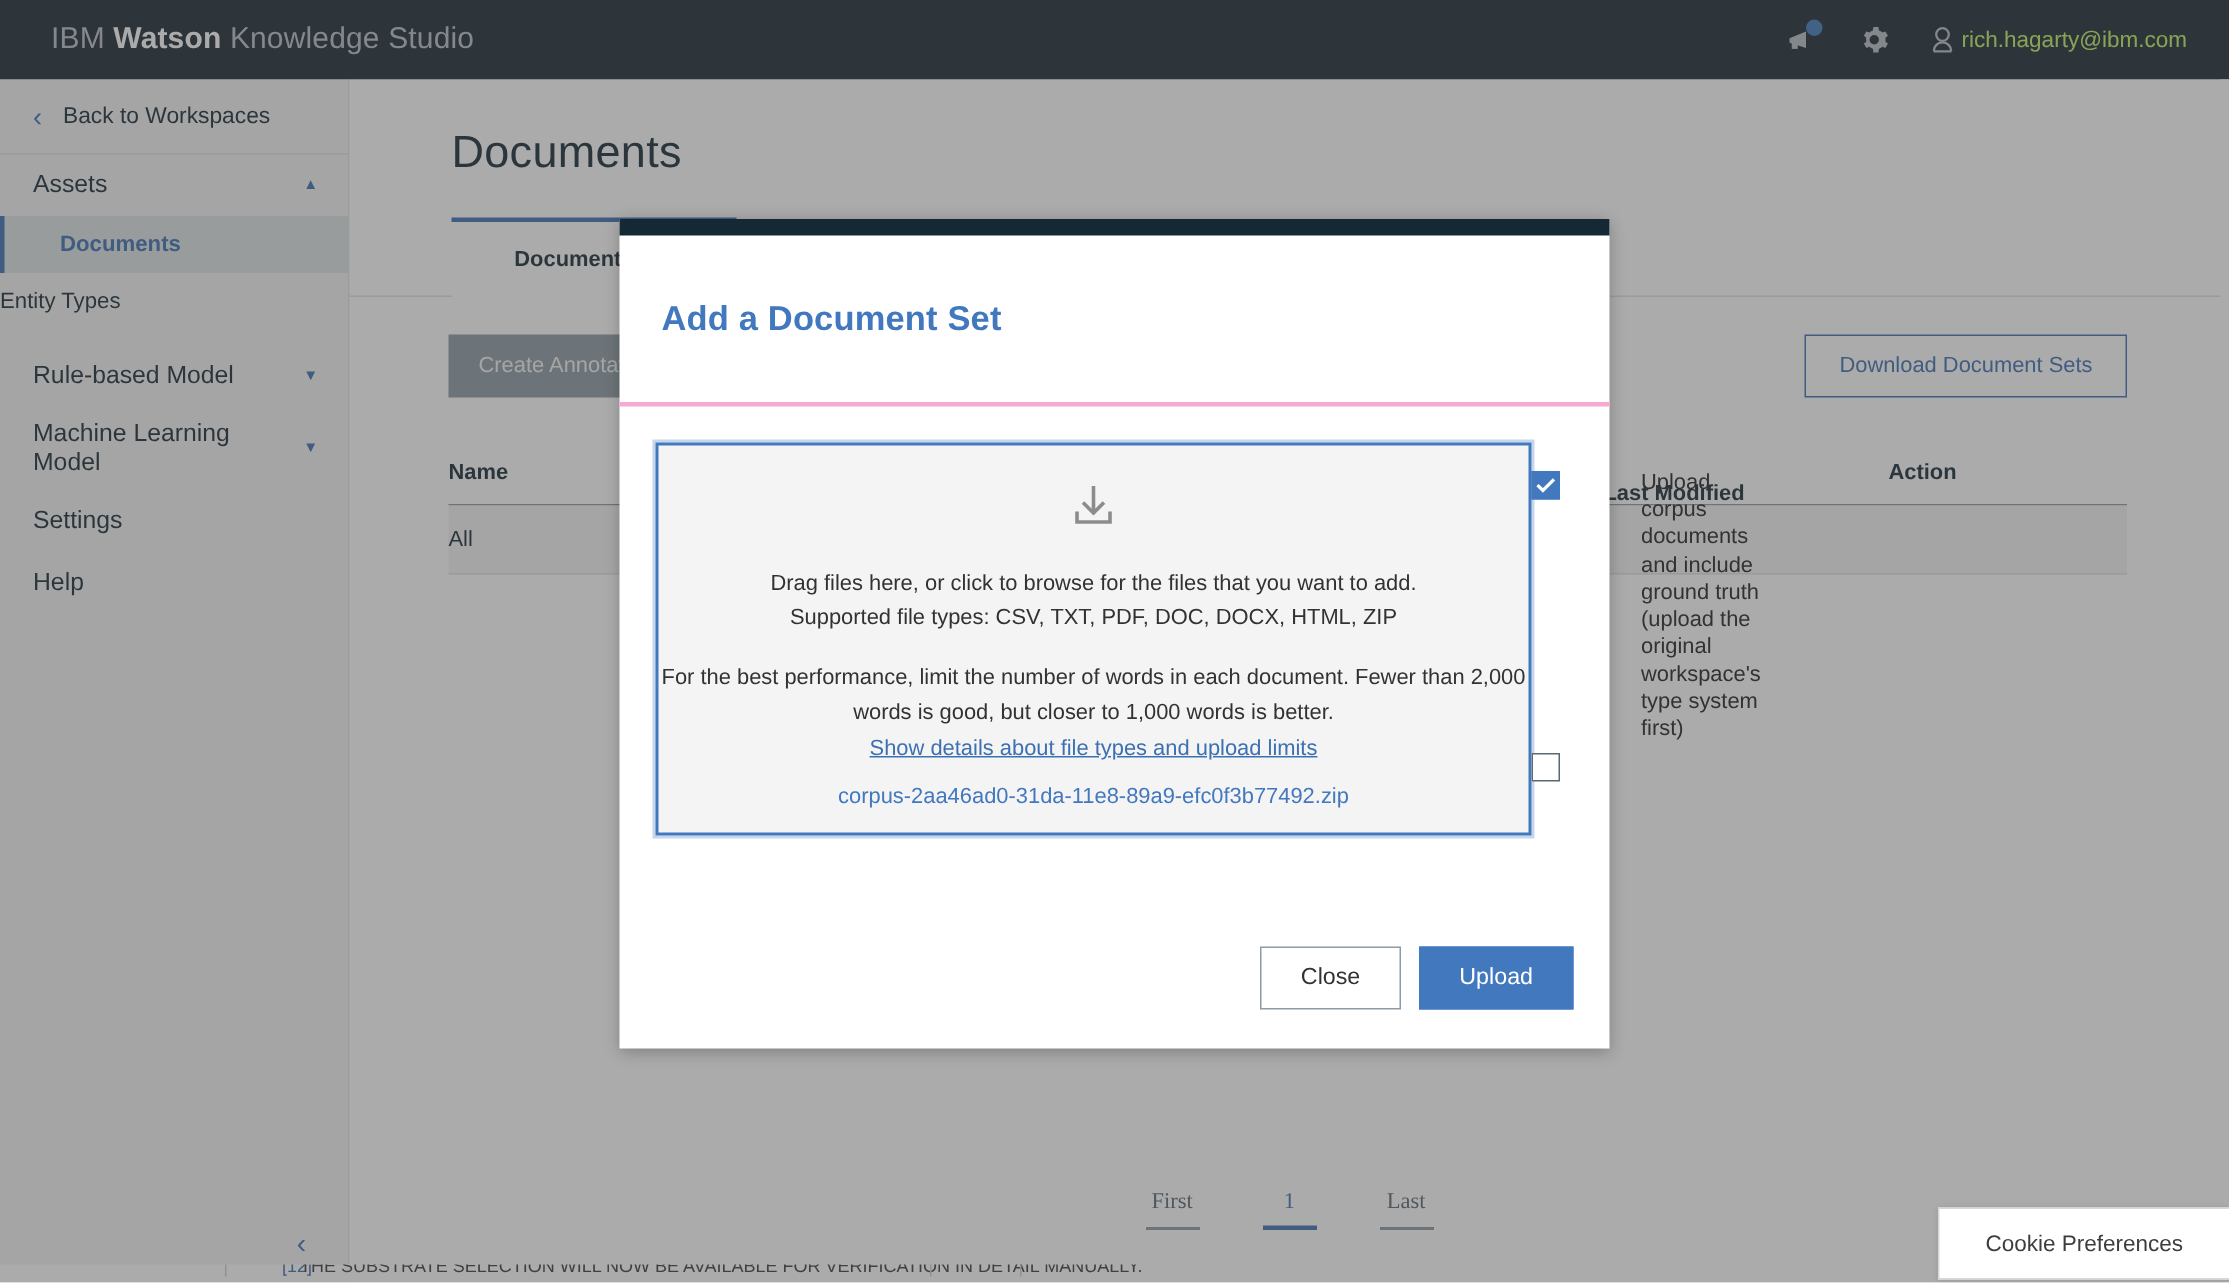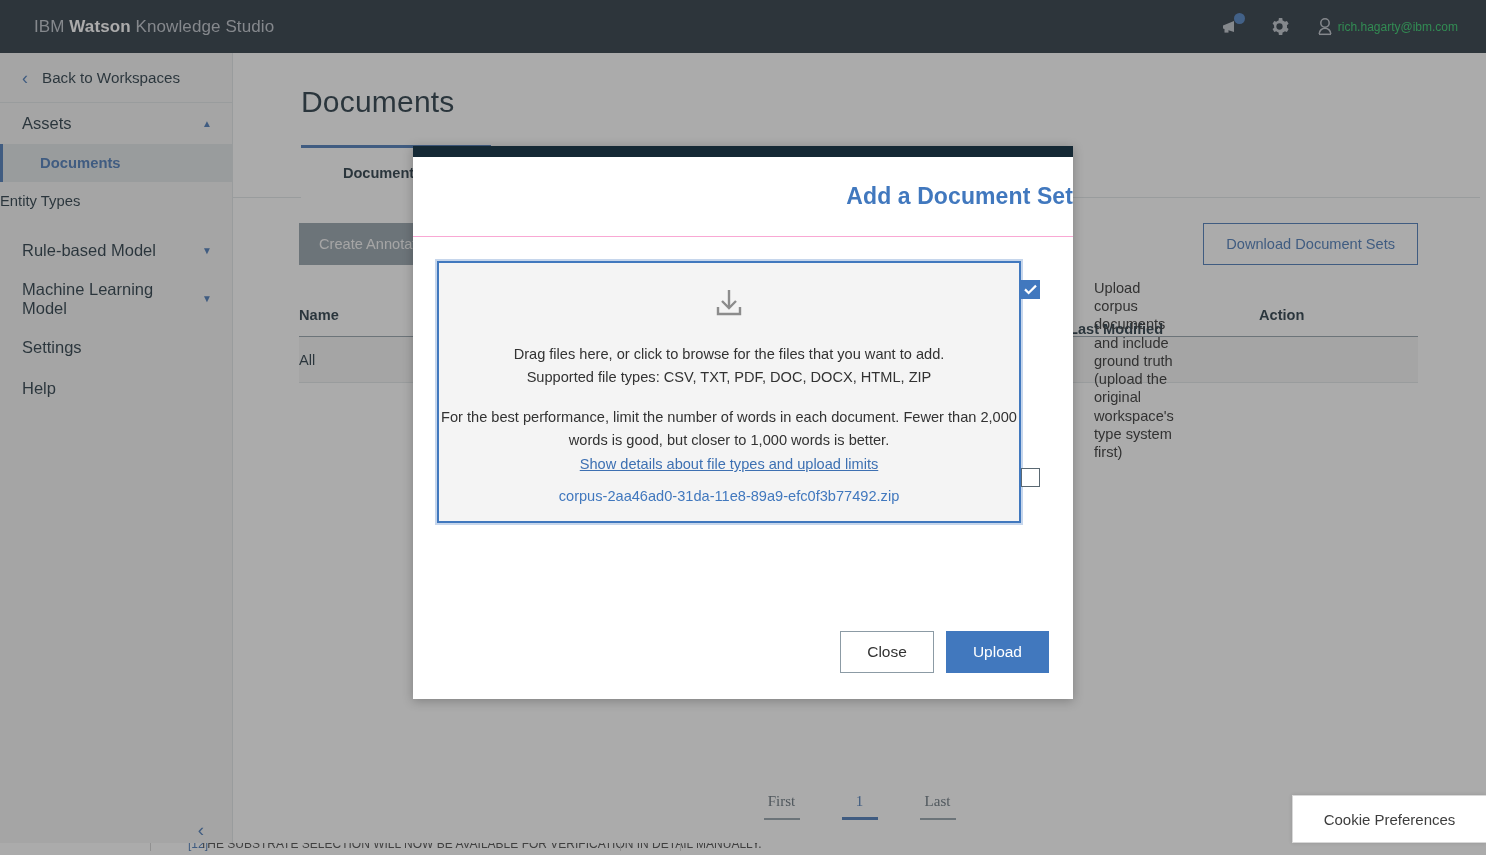--- a/index.html
+++ b/index.html
@@ -14,34 +14,34 @@
   
   .app { position: absolute; inset: 0; background: #f4f4f4; }
 
   
   .topbar {
     position: absolute; left: 0; top: 0; width: 1486px; height: 53px;
     background: #1b2834;
     display: flex; align-items: center;
   }
   .brand {
-    margin-left: 34px; font-size: 17px; color: #b9bfc7; letter-spacing: .1px;
+    margin-left: 34px; font-size: 20px; color: #b9bfc7; letter-spacing: .1px;
     white-space: nowrap;
   }
   .brand b { color: #ffffff; font-weight: 700; }
   .topbar-right {
     margin-left: auto; display: flex; align-items: center; gap: 26px; margin-right: 28px;
   }
   .ic { position: relative; display: inline-flex; align-items: center; justify-content: center; }
   .ic svg { display: block; }
   .dot {
     position: absolute; width: 11px; height: 11px; border-radius: 50%;
     background: #4178be; right: -2px; top: -5px;
   }
-  .useremail { color: #22c55e; font-size: 12px; margin-left: 4px; white-space: nowrap; }
+  .useremail { color: #bef264; font-size: 15px; margin-left: 4px; white-space: nowrap; }
   .userwrap { display: flex; align-items: center; }
 
   
   .sidebar {
     position: absolute; left: 0; top: 53px; width: 233px; height: 802px;
     background: #f4f4f4; border-right: 1px solid #dfe3e6;
   }
   .back-row {
     height: 50px; display: flex; align-items: center; gap: 14px;
     padding-left: 22px; border-bottom: 1px solid #dfe3e6;
@@ -106,21 +106,21 @@
   .td.c3 { width: 190px; }
   .td.c4 { flex: 1; }
 
   .pager { position: absolute; left: 0; right: 0; top: 740px; display: flex; justify-content: center; gap: 26px; }
   .pg { width: 52px; text-align: center; font-size: 15px; color: #5a6872; padding-bottom: 20px; position: relative; font-family: Liberation Serif, serif; }
   .pg::after { content: ""; position: absolute; left: 8px; right: 8px; bottom: 10px; height: 2px; background: #8c9ba5; }
   .pg.active { color: #3d70b2; }
   .pg.active::after { background: #3d70b2; height: 3px; }
 
   .cookie {
-    position: absolute; right: 0px; bottom: 12px; width: 194px; height: 48px;
+    position: absolute; right: 0px; bottom: 2px; width: 194px; height: 48px;
     background: #ffffff; border: 1px solid #d8d8d8; border-right: none;
     display: flex; align-items: center; justify-content: center;
     font-size: 15px; color: #3d3d3d; box-shadow: 0 0 4px rgba(0,0,0,.12);
     z-index: 40;
   }
 
   .bottom-strip {
     position: absolute; left: 0; right: 0; bottom: 0; height: 12px;
     background: #ffffff; overflow: hidden; z-index: 5;
   }
@@ -137,22 +137,22 @@
   .dimmer { position: absolute; inset: 0; background: rgba(68,68,68,.45); z-index: 20; }
 
   
   .modal {
     position: absolute; left: 413px; top: 146px; width: 660px; height: 553px;
     background: #ffffff; z-index: 30; box-shadow: 0 2px 10px rgba(0,0,0,.25);
     display: flex; flex-direction: column;
   }
   .modal-topbar { height: 11px; background: #152935; flex: none; }
   .modal-head {
-    height: 80px; display: flex; align-items: center; padding-left: 28px;
-    border-bottom: 1px solid #f9a8d4; flex: none; justify-content: flex-end;
+    height: 114px; display: flex; align-items: center; padding-left: 28px;
+    border-bottom: 3px solid #f9a8d4; flex: none;
   }
   .modal-title { font-size: 23px; color: #4178be; font-weight: 700; letter-spacing: .1px; }
   .modal-body { padding: 24px 24px 0 24px; flex: 1; display: flex; flex-direction: row; }
 
   .dropzone {
     border: 2px solid #4178be; background: #f4f4f4;
     height: 262px; flex: none;
     box-shadow: 0 0 0 2px #c6d6ec;
     display: flex; flex-direction: column; align-items: center; padding-top: 22px;
   }

